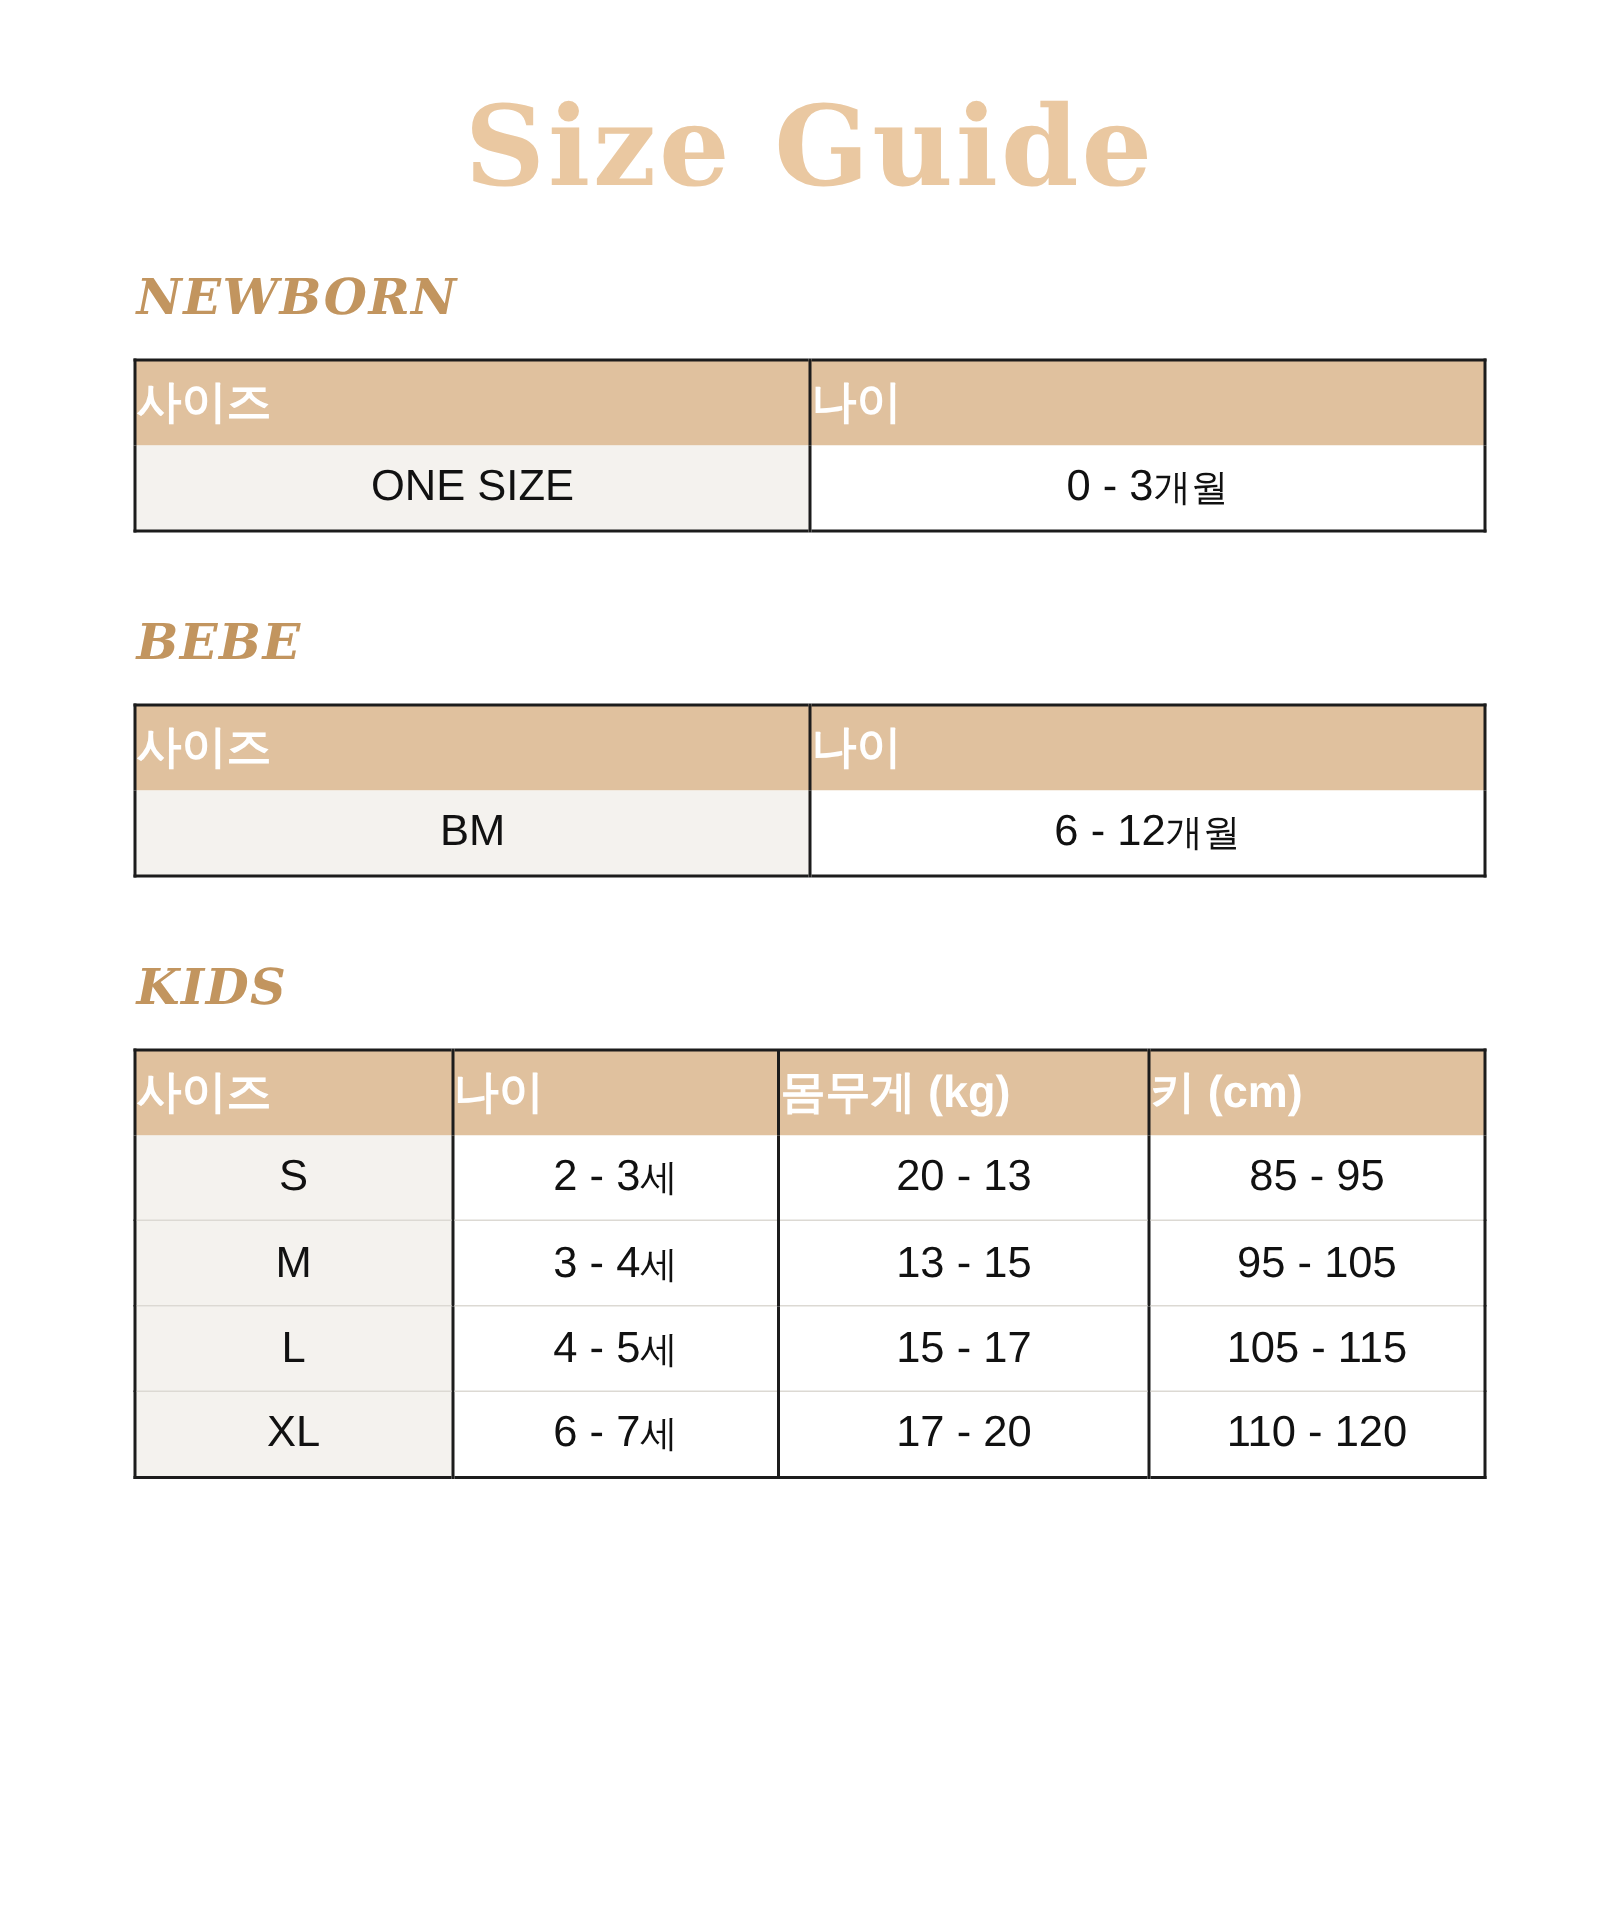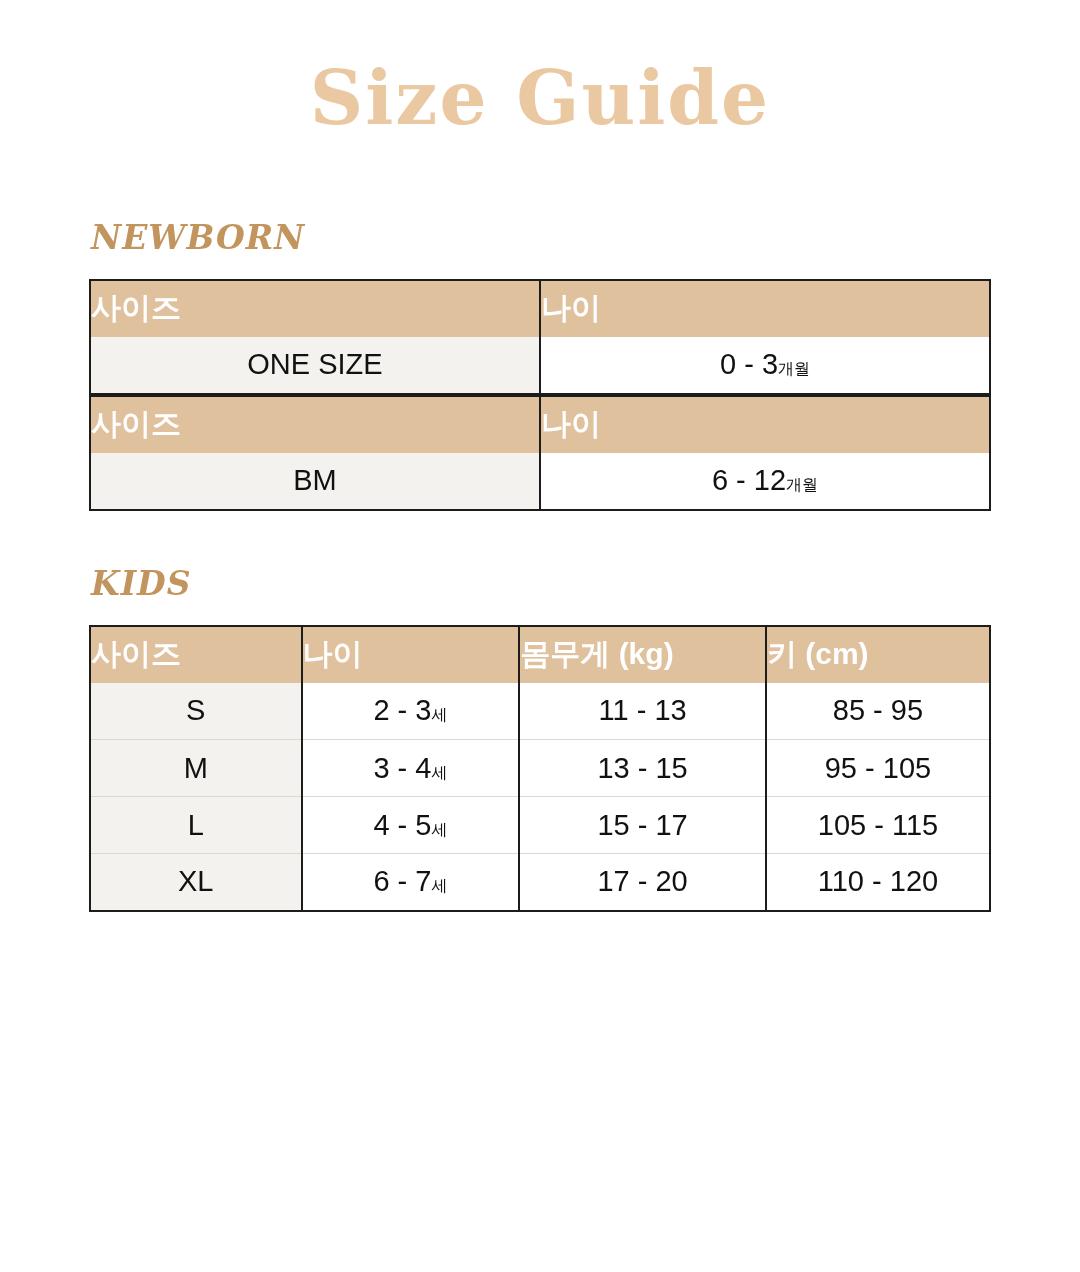--- a/index.html
+++ b/index.html
@@ -36,21 +36,21 @@
   .section-heading {
     font-family: "DejaVu Serif", "Liberation Serif", serif;
     font-style: italic;
     font-weight: 700;
     font-size: 33px;
     line-height: 1.15;
     letter-spacing: 1px;
     color: var(--accent);
     margin: 54px 0 22px 2px;
   }
-  .section-first .section-heading { margin-top: 76px; }
+  .section-first .section-heading { margin-top: 36px; }
 
   table.size-table {
     width: 100%;
     border-collapse: collapse;
     border: 2px solid var(--border-dark);
     table-layout: fixed;
   }
   .size-table th {
     background: var(--table-header-bg);
     color: #ffffff;
@@ -78,21 +78,21 @@
   .size-table tbody tr:first-child td { border-top: none; }
 
   
   .cols-4 col.c1 { width: 23.5%; }
   .cols-4 col.c2 { width: 24.2%; }
   .cols-4 col.c3 { width: 27.4%; }
   .cols-4 col.c4 { width: 24.9%; }
   .cols-2 col { width: 50%; }
 
   
-  .kr { font-size: 16px; }
+  .kr { font-size: 25px; }
 </style>
 </head>
 <body>
 
 <div class="page">
 
   <h1 class="page-title">Size Guide</h1>
 
   <div class="section section-first">
     <div class="section-heading">NEWBORN</div>
@@ -110,20 +110,21 @@
       <tbody>
         <tr>
           <td>ONE SIZE</td>
           <td>0 - 3<span class="kr">개월</span></td>
         </tr>
       </tbody>
     </table>
   </div>
 
   <div class="section">
+    <div class="section-heading">BEBE</div>
     <table class="size-table cols-2">
       <colgroup>
           <col class="c1">
           <col class="c2">
         </colgroup>
       <thead>
         <tr>
           <th>사이즈</th>
           <th>나이</th>
         </tr>
@@ -151,21 +152,21 @@
           <th>사이즈</th>
           <th>나이</th>
           <th>몸무게 (kg)</th>
           <th>키 (cm)</th>
         </tr>
       </thead>
       <tbody>
         <tr>
           <td>S</td>
           <td>2 - 3<span class="kr">세</span></td>
-          <td>11 - 13</td>
+          <td>20 - 13</td>
           <td>85 - 95</td>
         </tr>
         <tr>
           <td>M</td>
           <td>3 - 4<span class="kr">세</span></td>
           <td>13 - 15</td>
           <td>95 - 105</td>
         </tr>
         <tr>
           <td>L</td>

